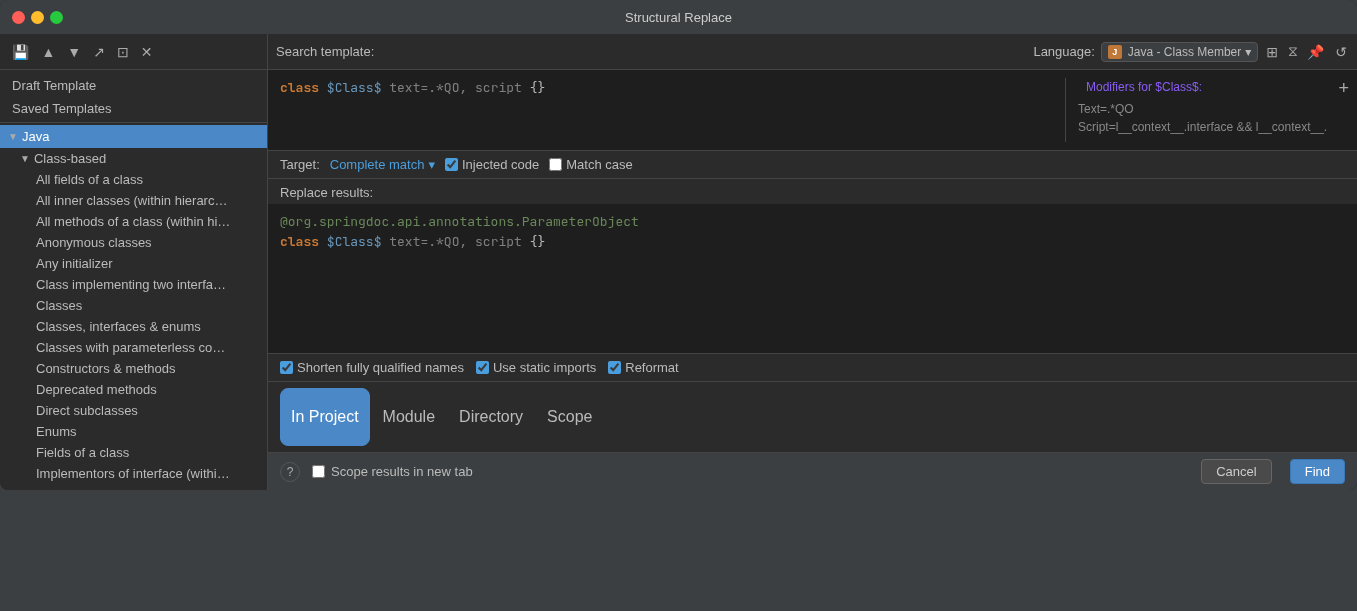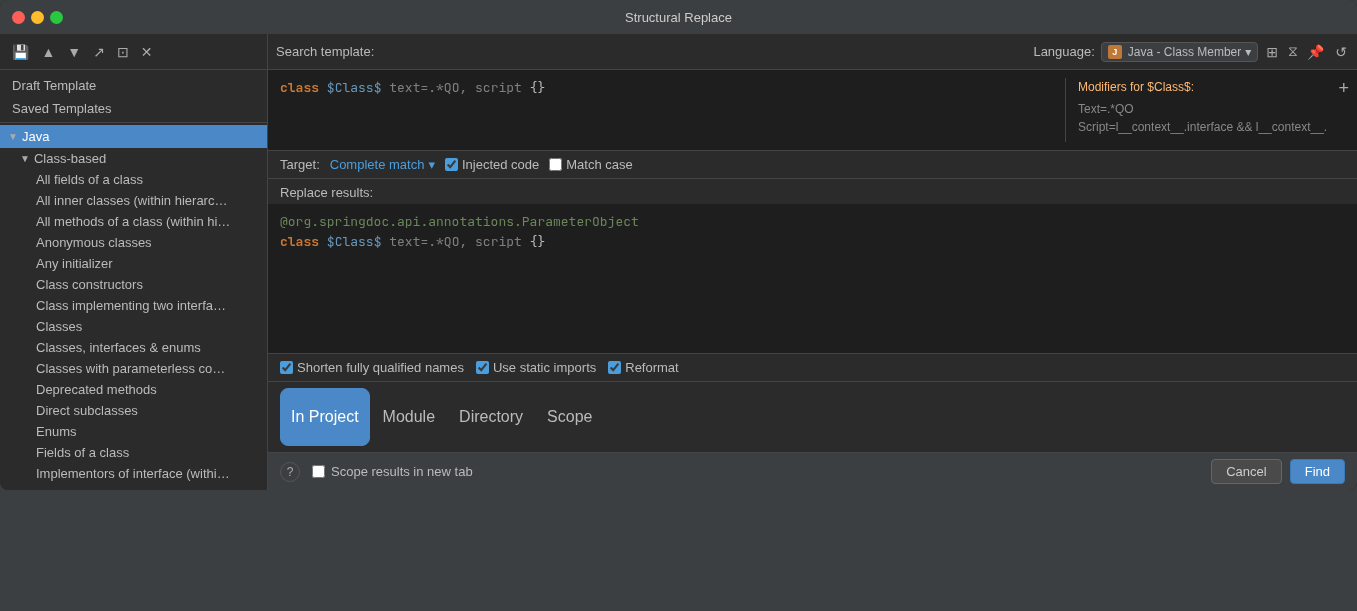--- a/index.html
+++ b/index.html
@@ -194,23 +194,24 @@
     .template-right-panel {
       width: 280px;
       padding-left: 12px;
       border-left: 1px solid #444;
       margin-left: 12px;
       font-family: -apple-system, BlinkMacSystemFont, sans-serif;
       font-size: 12px;
       color: #888;
     }
     .modifiers-title {
-      color: #fdba74;
+      color: #8b5cf6;
       margin-bottom: 4px;
       font-size: 12px;
+      margin-left: 8px;
     }
     .add-btn {
       position: absolute;
       right: 8px;
       top: 8px;
       background: none;
       border: none;
       color: #aaa;
       font-size: 18px;
       cursor: pointer;
@@ -329,21 +330,21 @@
       align-items: center;
       gap: 6px;
       margin-left: 12px;
       font-size: 13px;
       color: #bbb;
       cursor: pointer;
     }
     .footer-right {
       margin-left: auto;
       display: flex;
-      gap: 8px;
+      gap: 18px;
     }
     .btn-cancel {
       background: #4a4a4a;
       border: 1px solid #666;
       border-radius: 4px;
       color: #ccc;
       padding: 4px 14px;
       font-size: 13px;
       cursor: pointer;
     }
@@ -408,25 +409,25 @@
         </div>
         <div class="sub-section-header">
           <span class="chevron">▼</span>
           <span>Class-based</span>
         </div>
         <div class="sub-item">All fields of a class</div>
         <div class="sub-item">All inner classes (within hierarchy)</div>
         <div class="sub-item">All methods of a class (within hiera...</div>
         <div class="sub-item">Anonymous classes</div>
         <div class="sub-item">Any initializer</div>
-        <div class="sub-item">Class constructors</div>
         <div class="sub-item">Class implementing two interfaces</div>
         <div class="sub-item">Classes</div>
         <div class="sub-item">Classes, interfaces &amp; enums</div>
         <div class="sub-item">Classes with parameterless constr...</div>
+        <div class="sub-item">Constructors &amp; methods</div>
         <div class="sub-item">Deprecated methods</div>
         <div class="sub-item">Direct subclasses</div>
         <div class="sub-item">Enums</div>
         <div class="sub-item">Fields of a class</div>
         <div class="sub-item">Implementors of interface (within h...</div>
       </div>
     </div>
 
     <div class="right-panel">
 

